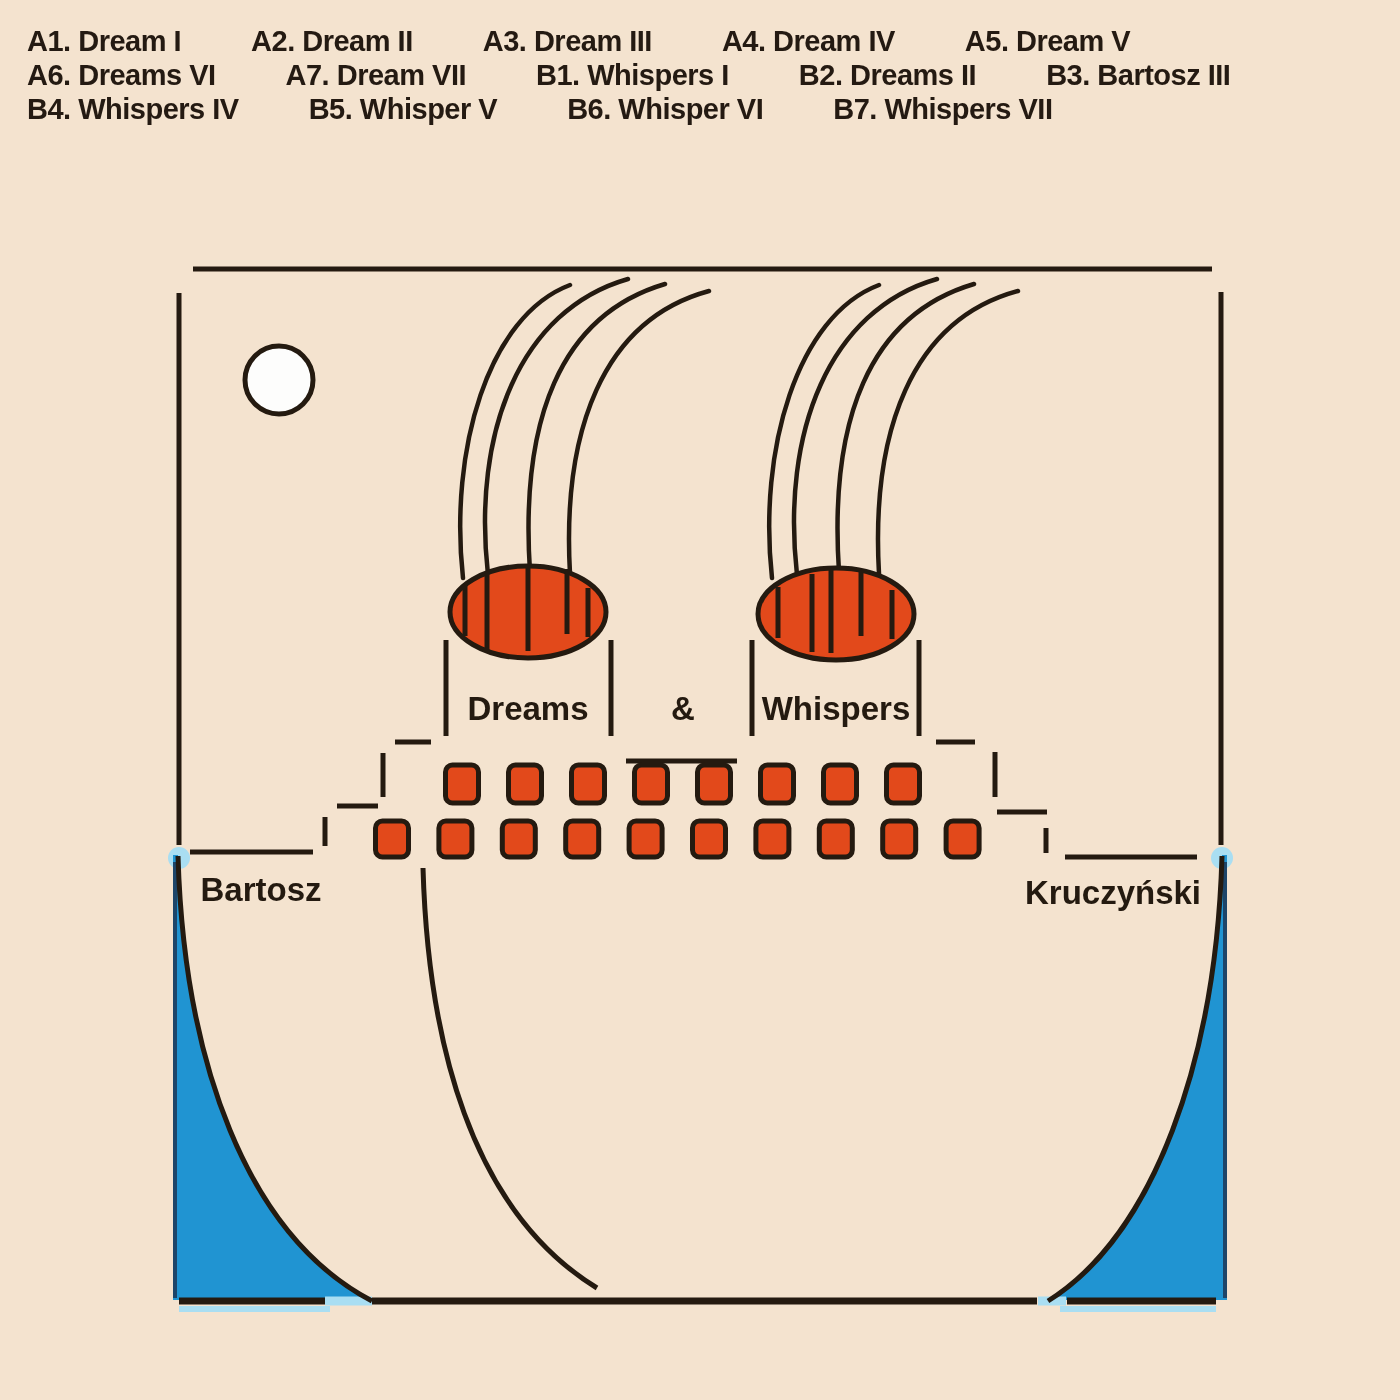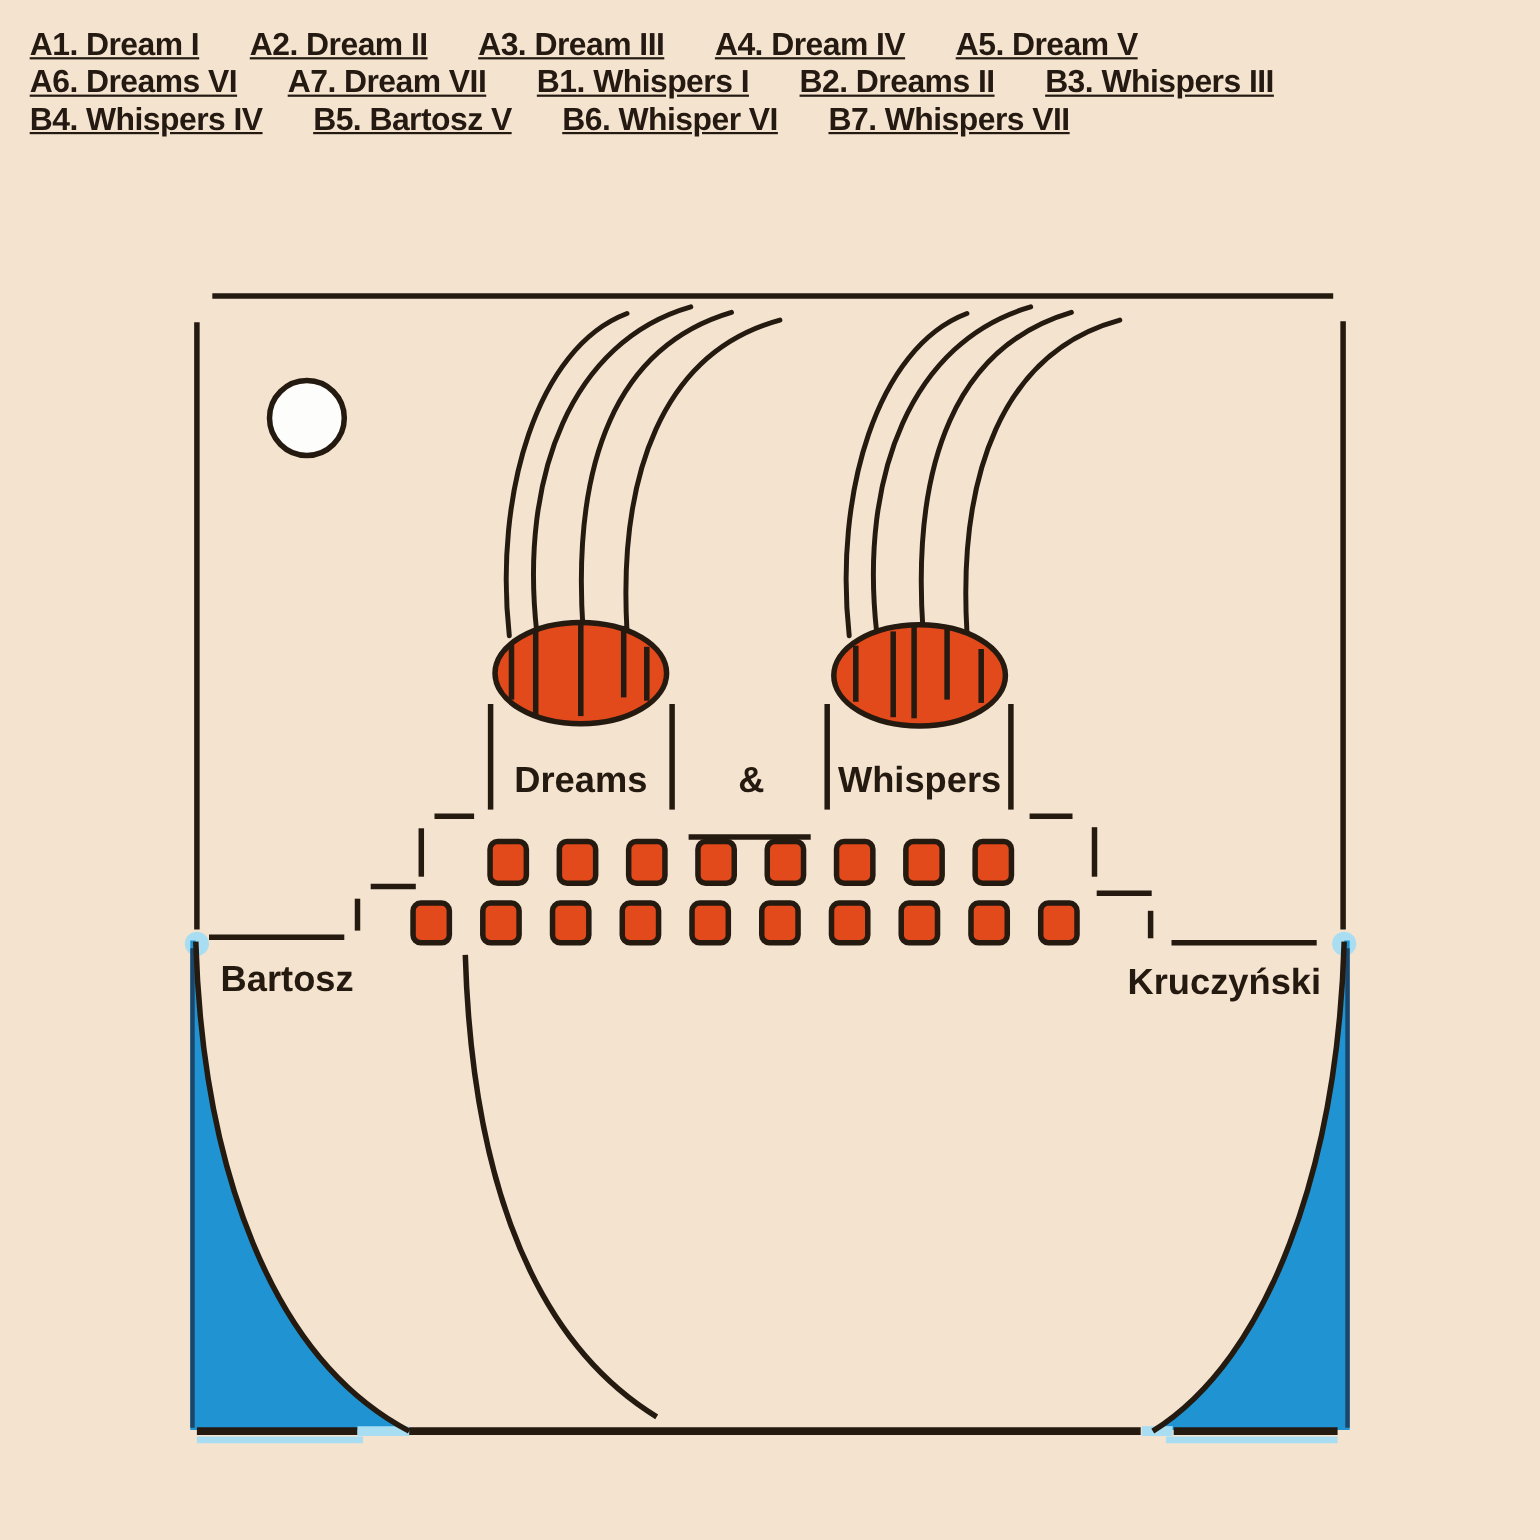--- a/index.html
+++ b/index.html
@@ -13,25 +13,24 @@
   .tracklist{
     position:absolute;
     left:27px;top:24px;right:20px;
     color:#241a12;
     font-weight:bold;
     font-size:29px;
     letter-spacing:-0.5px;
   }
   .tracklist .row{
     display:flex;
-    gap:46px;
+    gap:70px;
     height:34px;
     line-height:34px;
     white-space:nowrap;
-    text-decoration:underline;
   }
   .artwork{
     position:absolute;
     left:0;top:0;
   }
   .artwork text{
     font-family:"Liberation Sans", sans-serif;
     font-weight:bold;
     font-size:33px;
     fill:#241a10;
@@ -46,25 +45,25 @@
     <span>A2. Dream II</span>
     <span>A3. Dream III</span>
     <span>A4. Dream IV</span>
     <span>A5. Dream V</span>
   </div>
   <div class="row">
     <span>A6. Dreams VI</span>
     <span>A7. Dream VII</span>
     <span>B1. Whispers I</span>
     <span>B2. Dreams II</span>
-    <span>B3. Whispers III</span>
+    <span>B3. Bartosz III</span>
   </div>
   <div class="row">
     <span>B4. Whispers IV</span>
-    <span>B5. Bartosz V</span>
+    <span>B5. Whisper V</span>
     <span>B6. Whisper VI</span>
     <span>B7. Whispers VII</span>
   </div>
 </div>
 
 <svg class="artwork" width="1400" height="1400" viewBox="0 0 1400 1400">
 
   <path d="M193,269 H1212" stroke="#241a10" stroke-width="5" fill="none"></path>
   <path d="M179,293 V845" stroke="#241a10" stroke-width="5" fill="none"></path>
   <path d="M1221,292 V845" stroke="#241a10" stroke-width="5" fill="none"></path>

